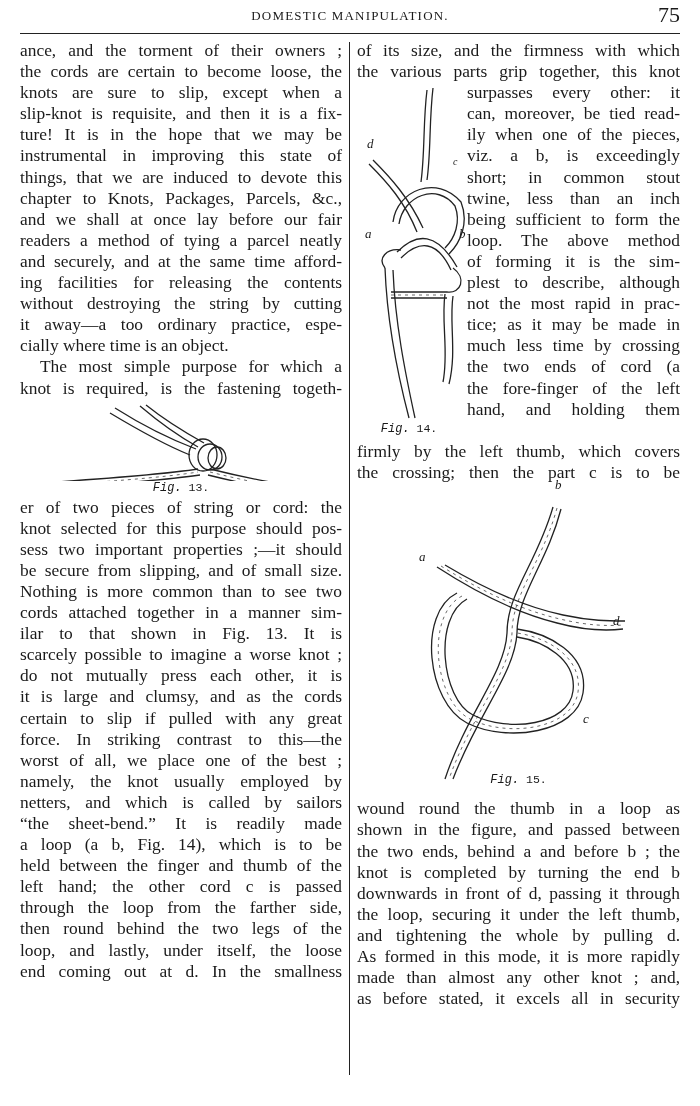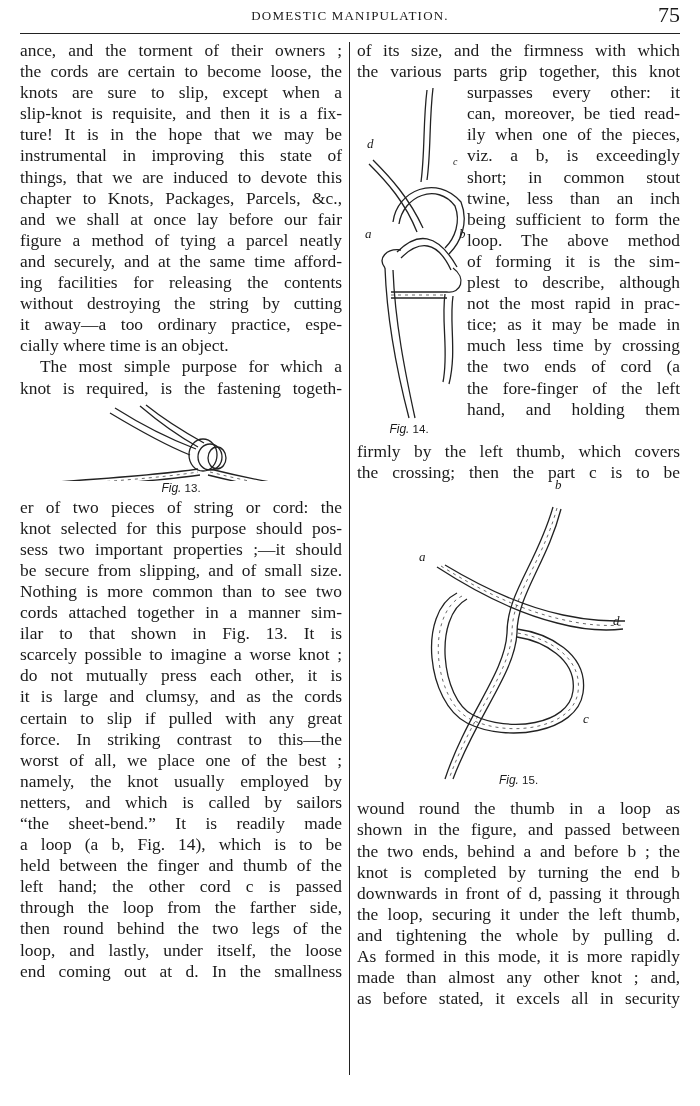--- a/index.html
+++ b/index.html
@@ -17,21 +17,21 @@
                 border-left: 1.6px solid #222; }
     .col { position: absolute; top: 40px; }
     .col-left { left: 20px; width: 322px; }
     .col-right { left: 357px; width: 323px; }
     .line { font-family: "Liberation Serif", serif; font-size: 17.4px; line-height: 21.1px;
             height: 21.1px; white-space: nowrap; text-align: justify; text-align-last: justify; }
     .line.last { text-align-last: left; }
     .line.indent { padding-left: 20px; }
     .narrow { margin-left: 110px; }
     .figure { position: relative; }
-    .fig-caption { font-family: Liberation Sans, sans-serif; font-size: 11.5px; text-align: center; }
+    .fig-caption { font-family: Liberation Mono, monospace; font-size: 11.5px; text-align: center; }
     .fig-caption .it { font-style: italic; font-size: 12px; }
     .fig-label { position: absolute; font-family: "Liberation Serif", serif; font-style: italic;
                  font-size: 13px; }
     svg .cord { fill: none; stroke: #222; stroke-width: 1.3; }
     svg .hatch { fill: none; stroke: #444; stroke-width: 0.8; stroke-dasharray: 3 4; }
   </style>
 </head>
 <body>
 
 <div class="page">
@@ -47,21 +47,21 @@
     <div>
       <div class="line">ance, and the torment of their owners ;</div>
       <div class="line">the cords are certain to become loose, the</div>
       <div class="line">knots are sure to slip, except when a</div>
       <div class="line">slip-knot is requisite, and then it is a fix-</div>
       <div class="line">ture! It is in the hope that we may be</div>
       <div class="line">instrumental in improving this state of</div>
       <div class="line">things, that we are induced to devote this</div>
       <div class="line">chapter to Knots, Packages, Parcels, &amp;c.,</div>
       <div class="line">and we shall at once lay before our fair</div>
-      <div class="line">figure a method of tying a parcel neatly</div>
+      <div class="line">readers a method of tying a parcel neatly</div>
       <div class="line">and securely, and at the same time afford-</div>
       <div class="line">ing facilities for releasing the contents</div>
       <div class="line">without destroying the string by cutting</div>
       <div class="line">it away—a too ordinary practice, espe-</div>
       <div class="line last">cially where time is an object.</div>
       <div class="line indent">The most simple purpose for which a</div>
       <div class="line">knot is required, is the fastening togeth-</div>
     </div>
 
     <div class="figure" style="height:94px; margin-top:4px;">

